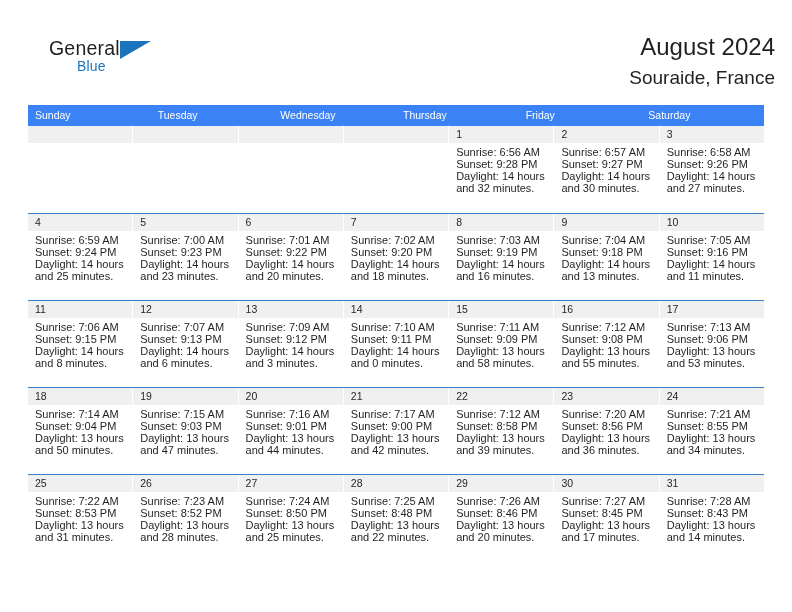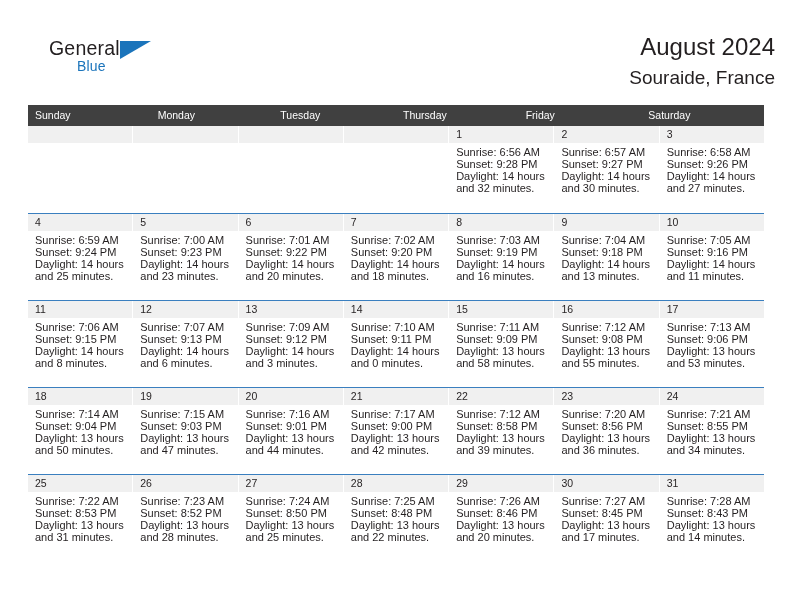--- a/index.html
+++ b/index.html
@@ -87,21 +87,21 @@
   }
   
   .calendar {
     position: absolute;
     left: 28px;
     top: 105px;
     width: 736px;
   }
   .weekdays {
     display: flex;
-    background: #404040;
+    background: #3b82f6;
     height: 21px;
   }
   .weekday {
     flex: 1 1 0;
     color: #ffffff;
     font-size: 10.5px;
     line-height: 21px;
     padding-left: 7px;
     box-sizing: border-box;
     white-space: nowrap;
@@ -166,22 +166,22 @@
     <div class="title-block">
       <div class="cal-title">August 2024</div>
       <div class="cal-subtitle">Souraide, France</div>
     </div>
 
   </div>
 
   <div class="calendar">
     <div class="weekdays">
       <div class="weekday">Sunday</div>
-      <div class="weekday">Monday</div>
       <div class="weekday">Tuesday</div>
+      <div class="weekday">Wednesday</div>
       <div class="weekday">Thursday</div>
       <div class="weekday">Friday</div>
       <div class="weekday">Saturday</div>
     </div>
 
     <div class="week first">
       <div class="day empty">
         <div class="day-number"></div>
         <div class="day-info">
           <div></div>

